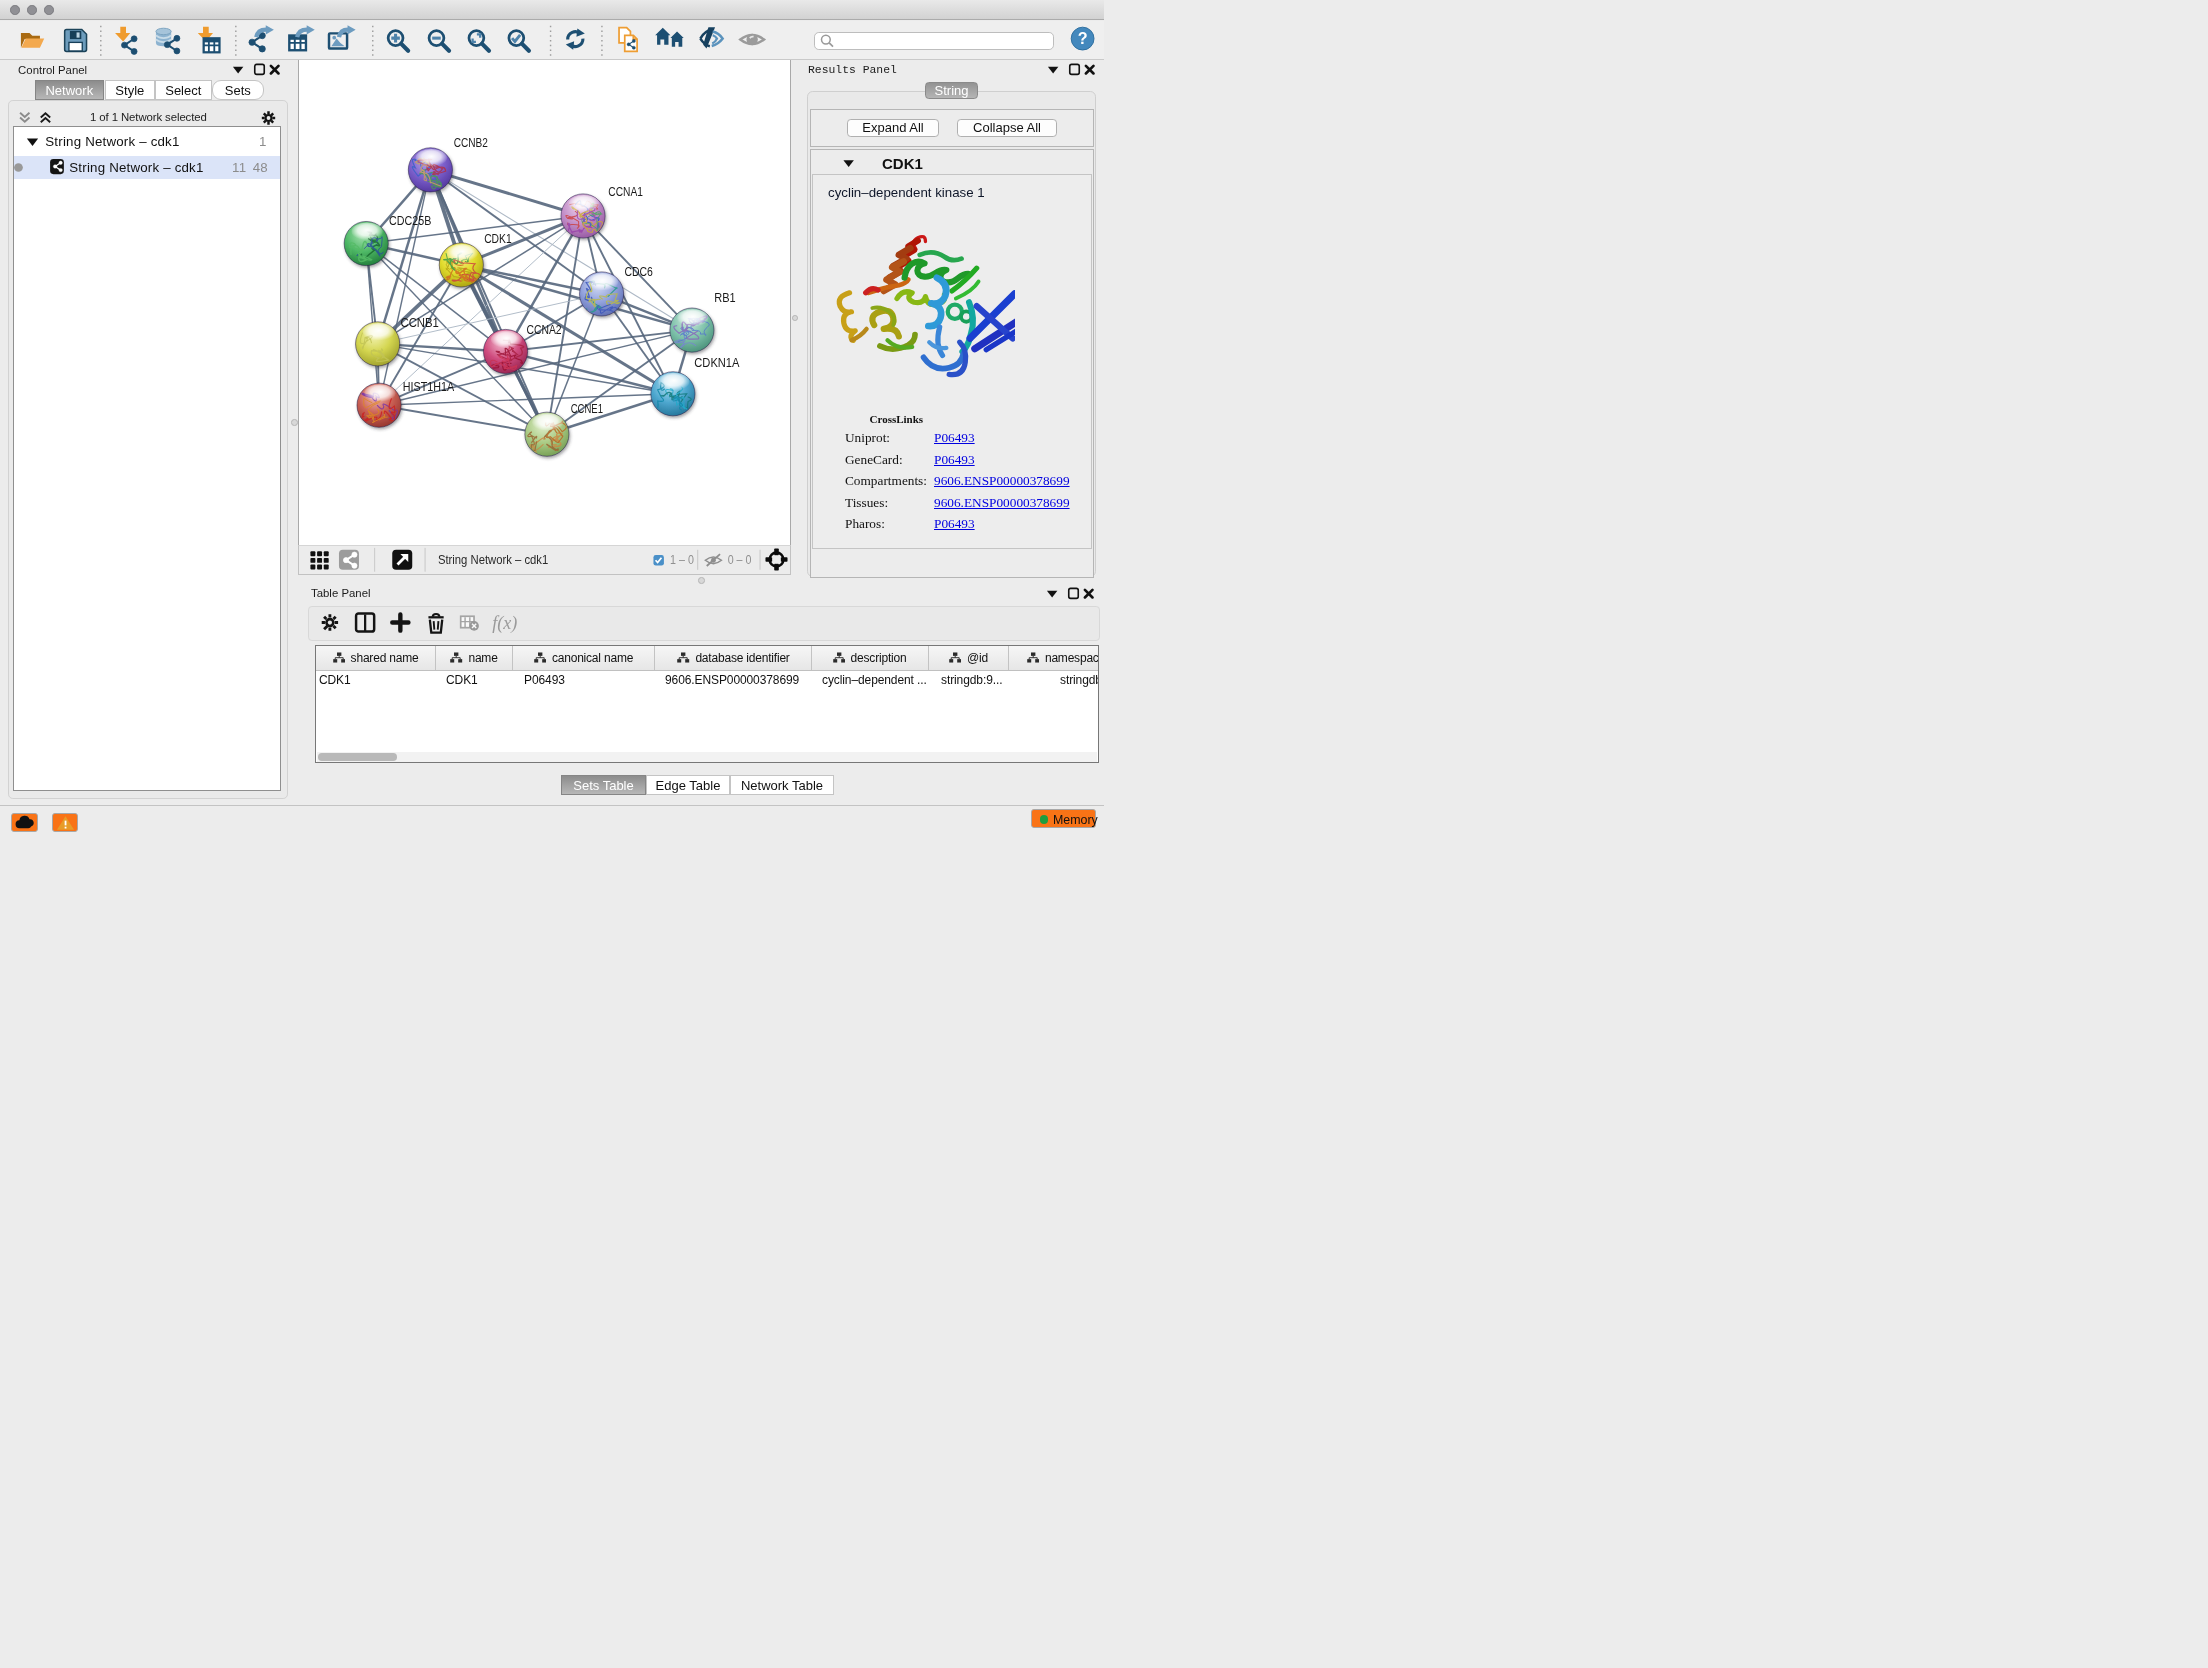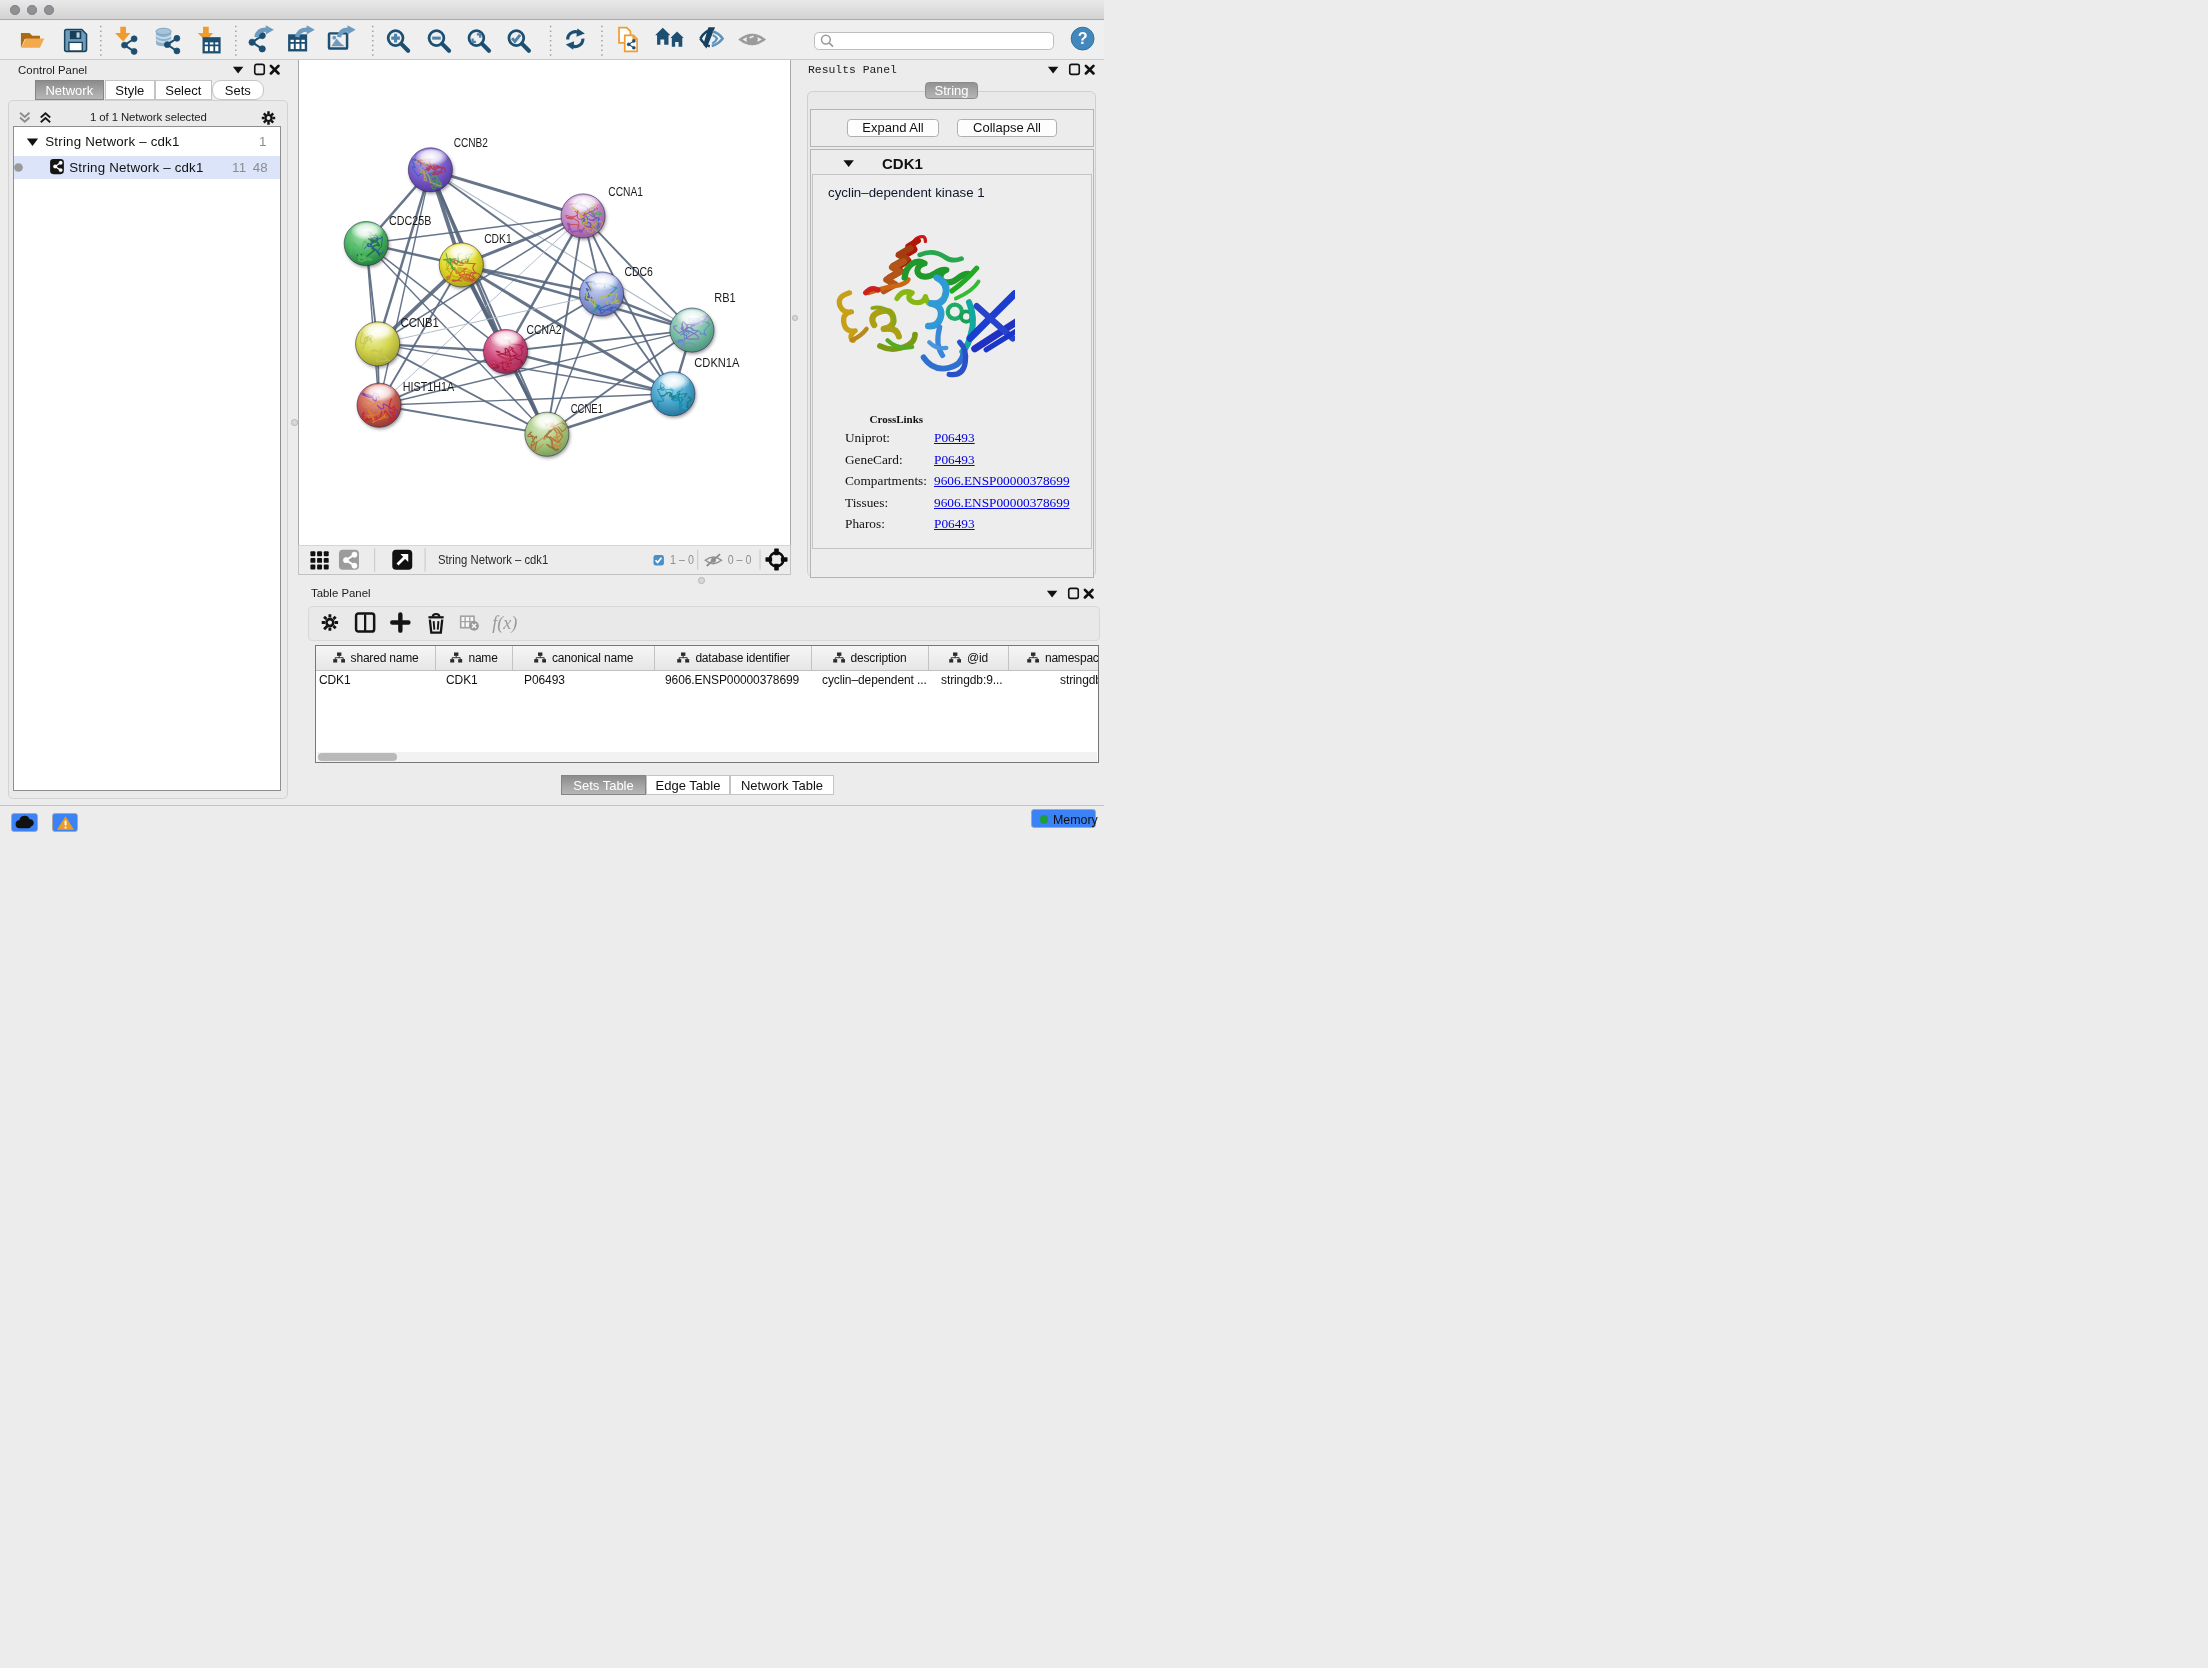--- a/index.html
+++ b/index.html
@@ -42,21 +42,21 @@
 
 
 #resultspanel { position:absolute; left:804px; top:60px; width:297px; height:521px; }
 
 
 #tablepanel { position:absolute; left:293px; top:581px; width:811px; height:224px; }
 
 
 #statusbar { position:absolute; left:0; top:805px; width:1104px; height:29.5px;
   background:#ececec; border-top:1px solid #c3c3c3; }
-.sbtn { position:absolute; background:#3b82f6; border:1px solid #a8a8a8; }
+.sbtn { position:absolute; background:#f97316; border:1px solid #a8a8a8; }
 
 a.lnk { color:#0000e0; }
 .xrow { position:absolute; left:0; width:100%; font-family:"Liberation Serif", serif; font-size:13.3px; color:#111; }
 .xrow .xl { position:absolute; left:41px; }
 .xrow .xv { position:absolute; left:130px; white-space:nowrap; }
 </style>
 </head>
 <body>
 
 <div id="titlebar">

